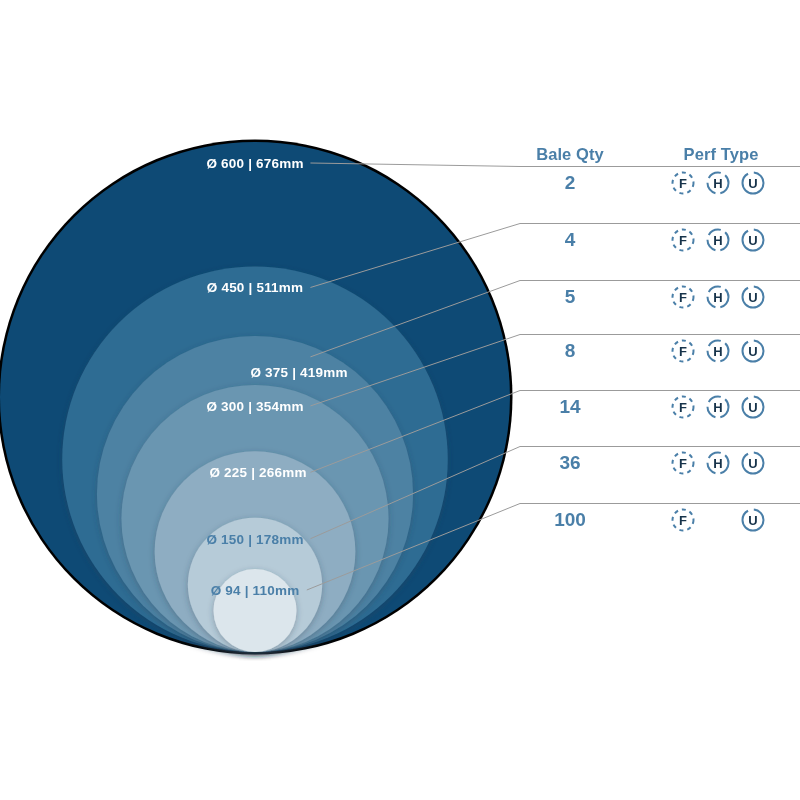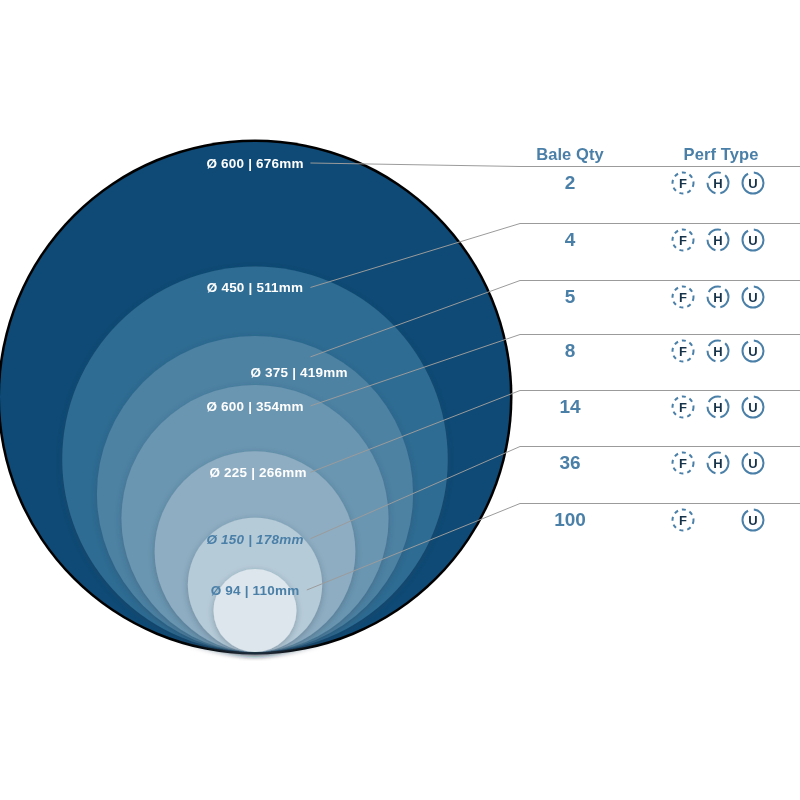--- a/index.html
+++ b/index.html
@@ -97,23 +97,23 @@
       <line x1="310.45" y1="405.9289940828403" x2="520" y2="334.5" stroke="#9b9b9b" stroke-width="1"></line>
       <line x1="310.45" y1="472.3195266272189" x2="520" y2="390.5" stroke="#9b9b9b" stroke-width="1"></line>
       <line x1="310.45" y1="538.7100591715975" x2="520" y2="446.5" stroke="#9b9b9b" stroke-width="1"></line>
       <line x1="306.8" y1="590.0118343195265" x2="520" y2="503.5" stroke="#9b9b9b" stroke-width="1"></line>
     </svg>
 
   <div id="ring-labels">
       <div class="ring-label light" style="left: 255px; top: 163px;">Ø 600 | 676mm</div>
       <div class="ring-label light" style="left: 255px; top: 287.482px;">Ø 450 | 511mm</div>
       <div class="ring-label light" style="left: 255px; top: 372px; margin-left: 44px;">Ø 375 | 419mm</div>
-      <div class="ring-label light" style="left: 255px; top: 405.929px;">Ø 600 | 354mm</div>
+      <div class="ring-label light" style="left: 255px; top: 405.929px;">Ø 300 | 354mm</div>
       <div class="ring-label light" style="left: 258px; top: 472.32px;">Ø 225 | 266mm</div>
-      <div class="ring-label dark" style="left: 255px; top: 538.71px; font-style: italic;">Ø 150 | 178mm</div>
+      <div class="ring-label dark" style="left: 255px; top: 538.71px;">Ø 150 | 178mm</div>
       <div class="ring-label dark" style="left: 255px; top: 590px;">Ø 94 | 110mm</div>
     </div>
 
   <div class="table-head" id="head-qty" style="left:570px;top:145px;">Bale Qty</div>
   <div class="table-head" id="head-perf" style="left:721px;top:145px;">Perf Type</div>
 
   <div id="table-body">
       <div class="row-line" style="left: 520px; width: 280px; top: 166px; background: rgb(155, 155, 155);"></div>
       <div class="qty-cell" style="left: 570px; top: 183px;">2</div>
       <div class="badge" style="left: 683px; top: 183px;">

